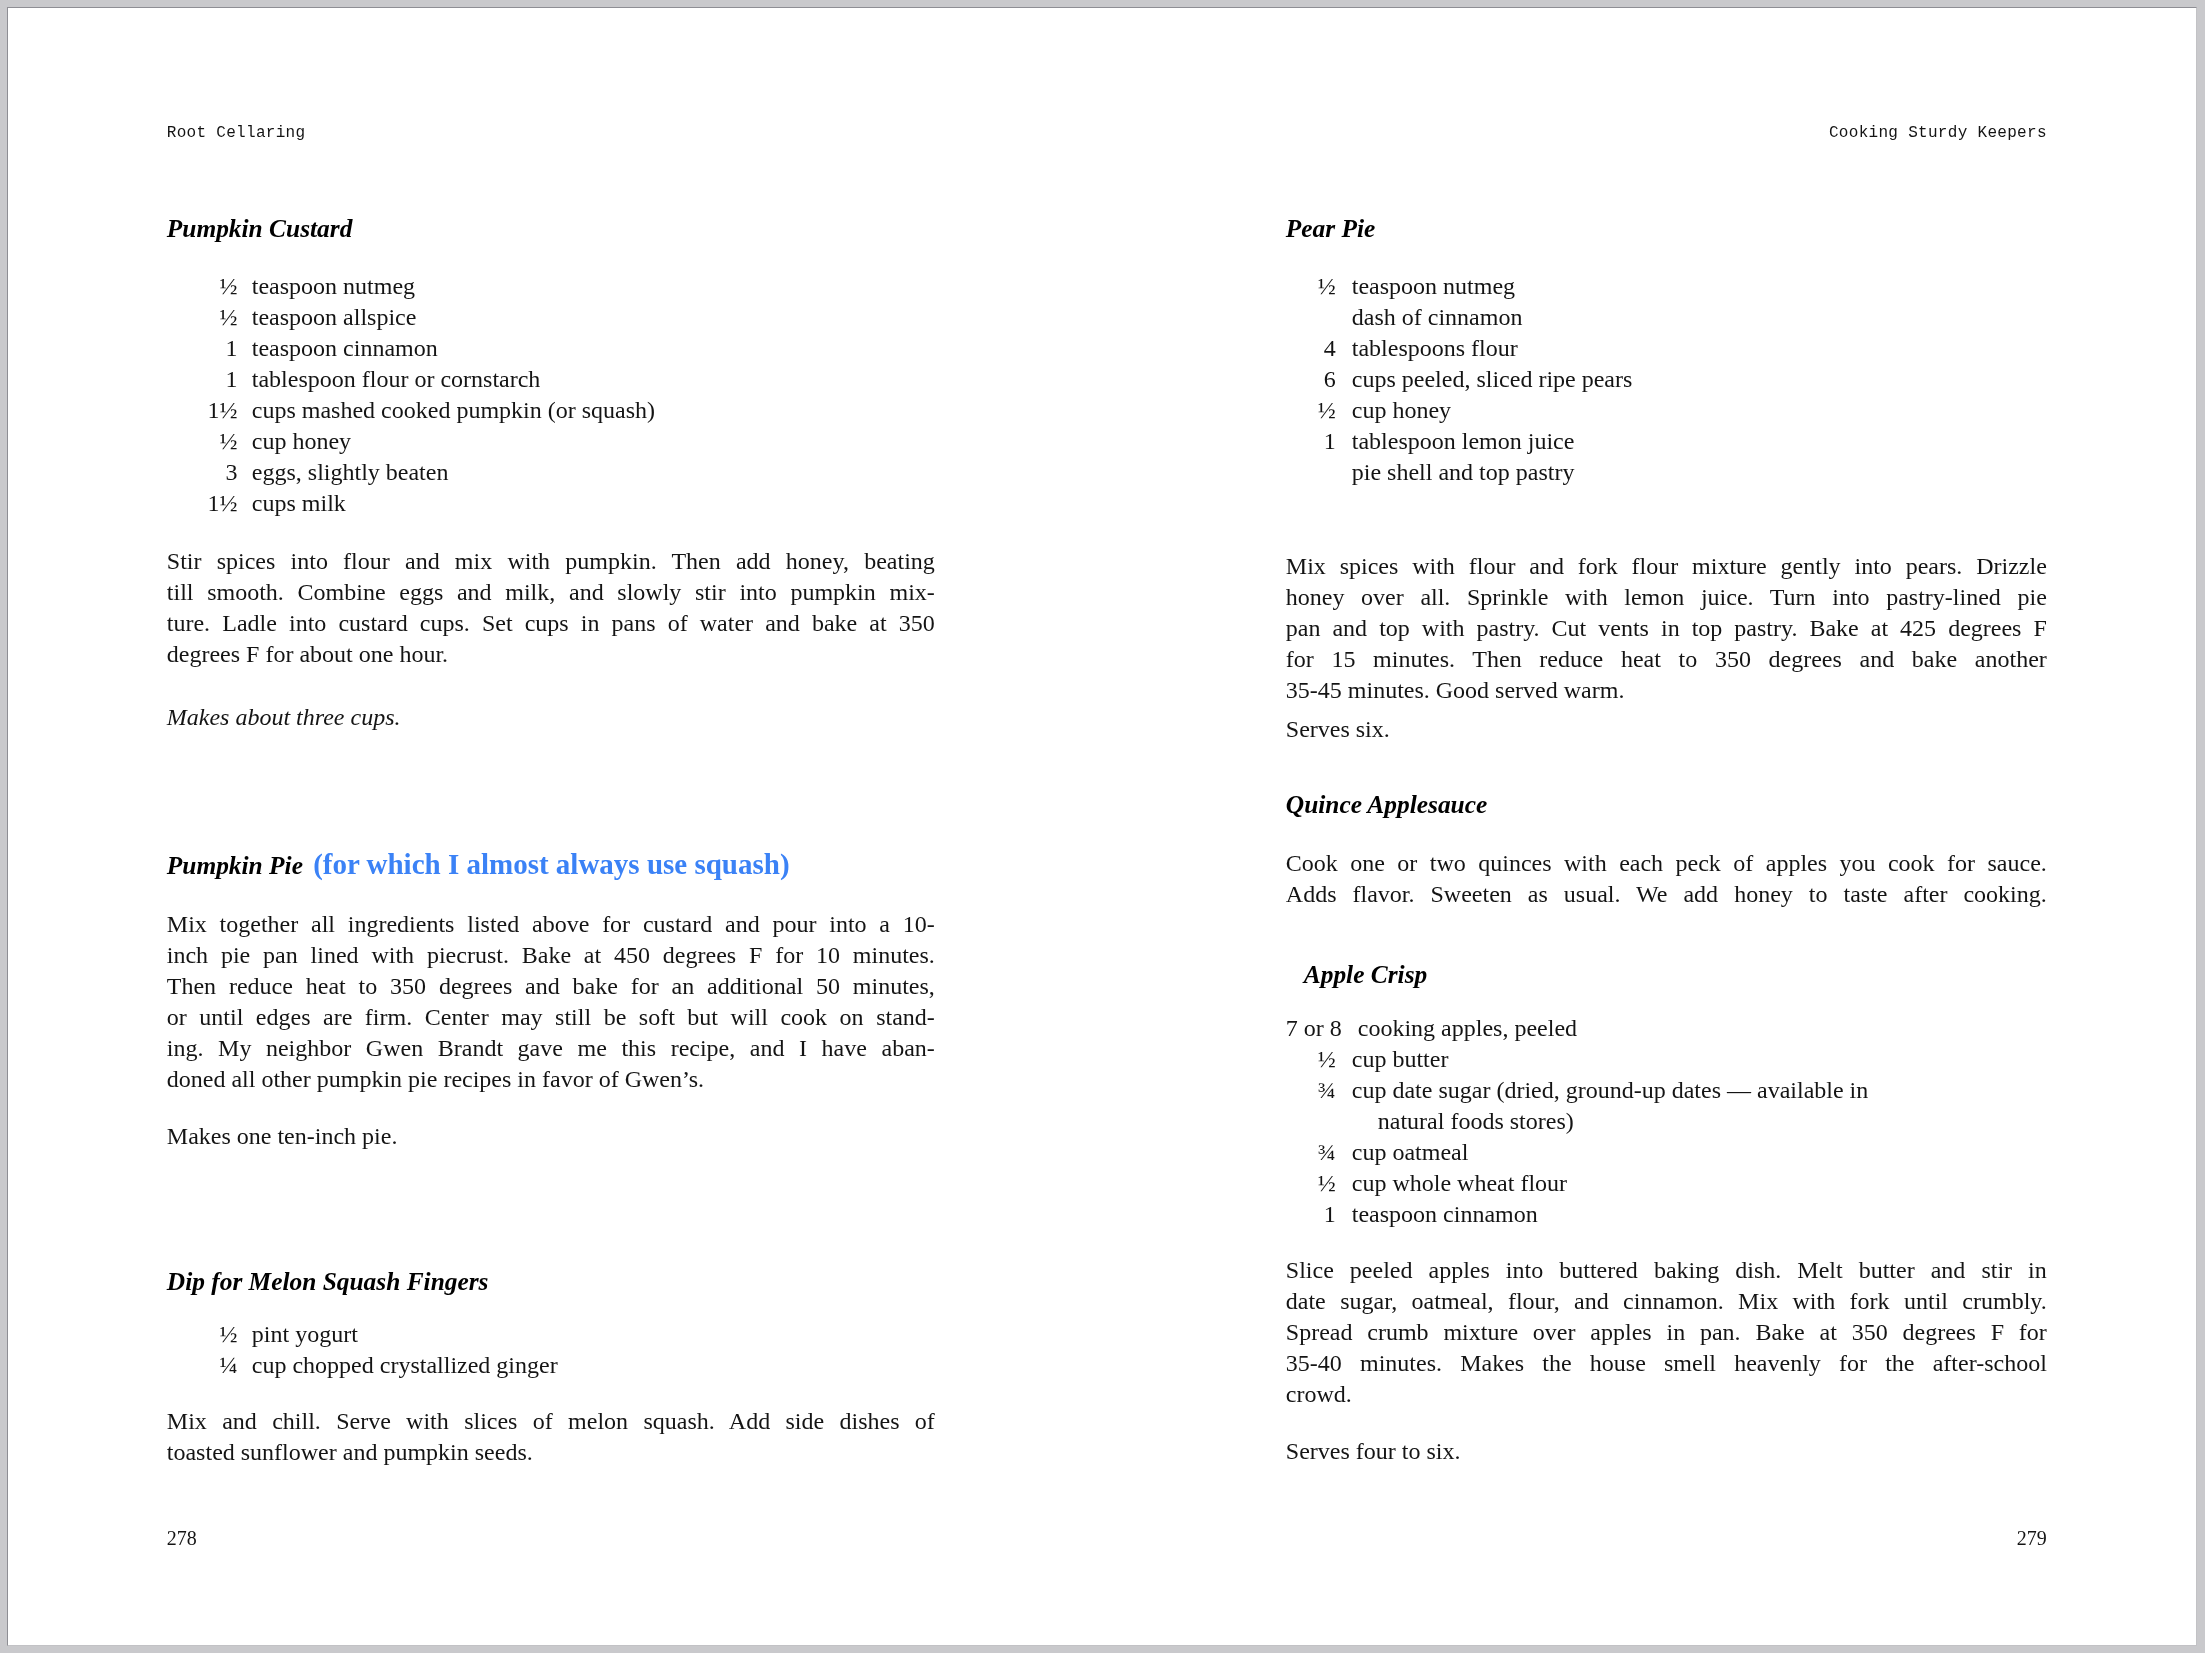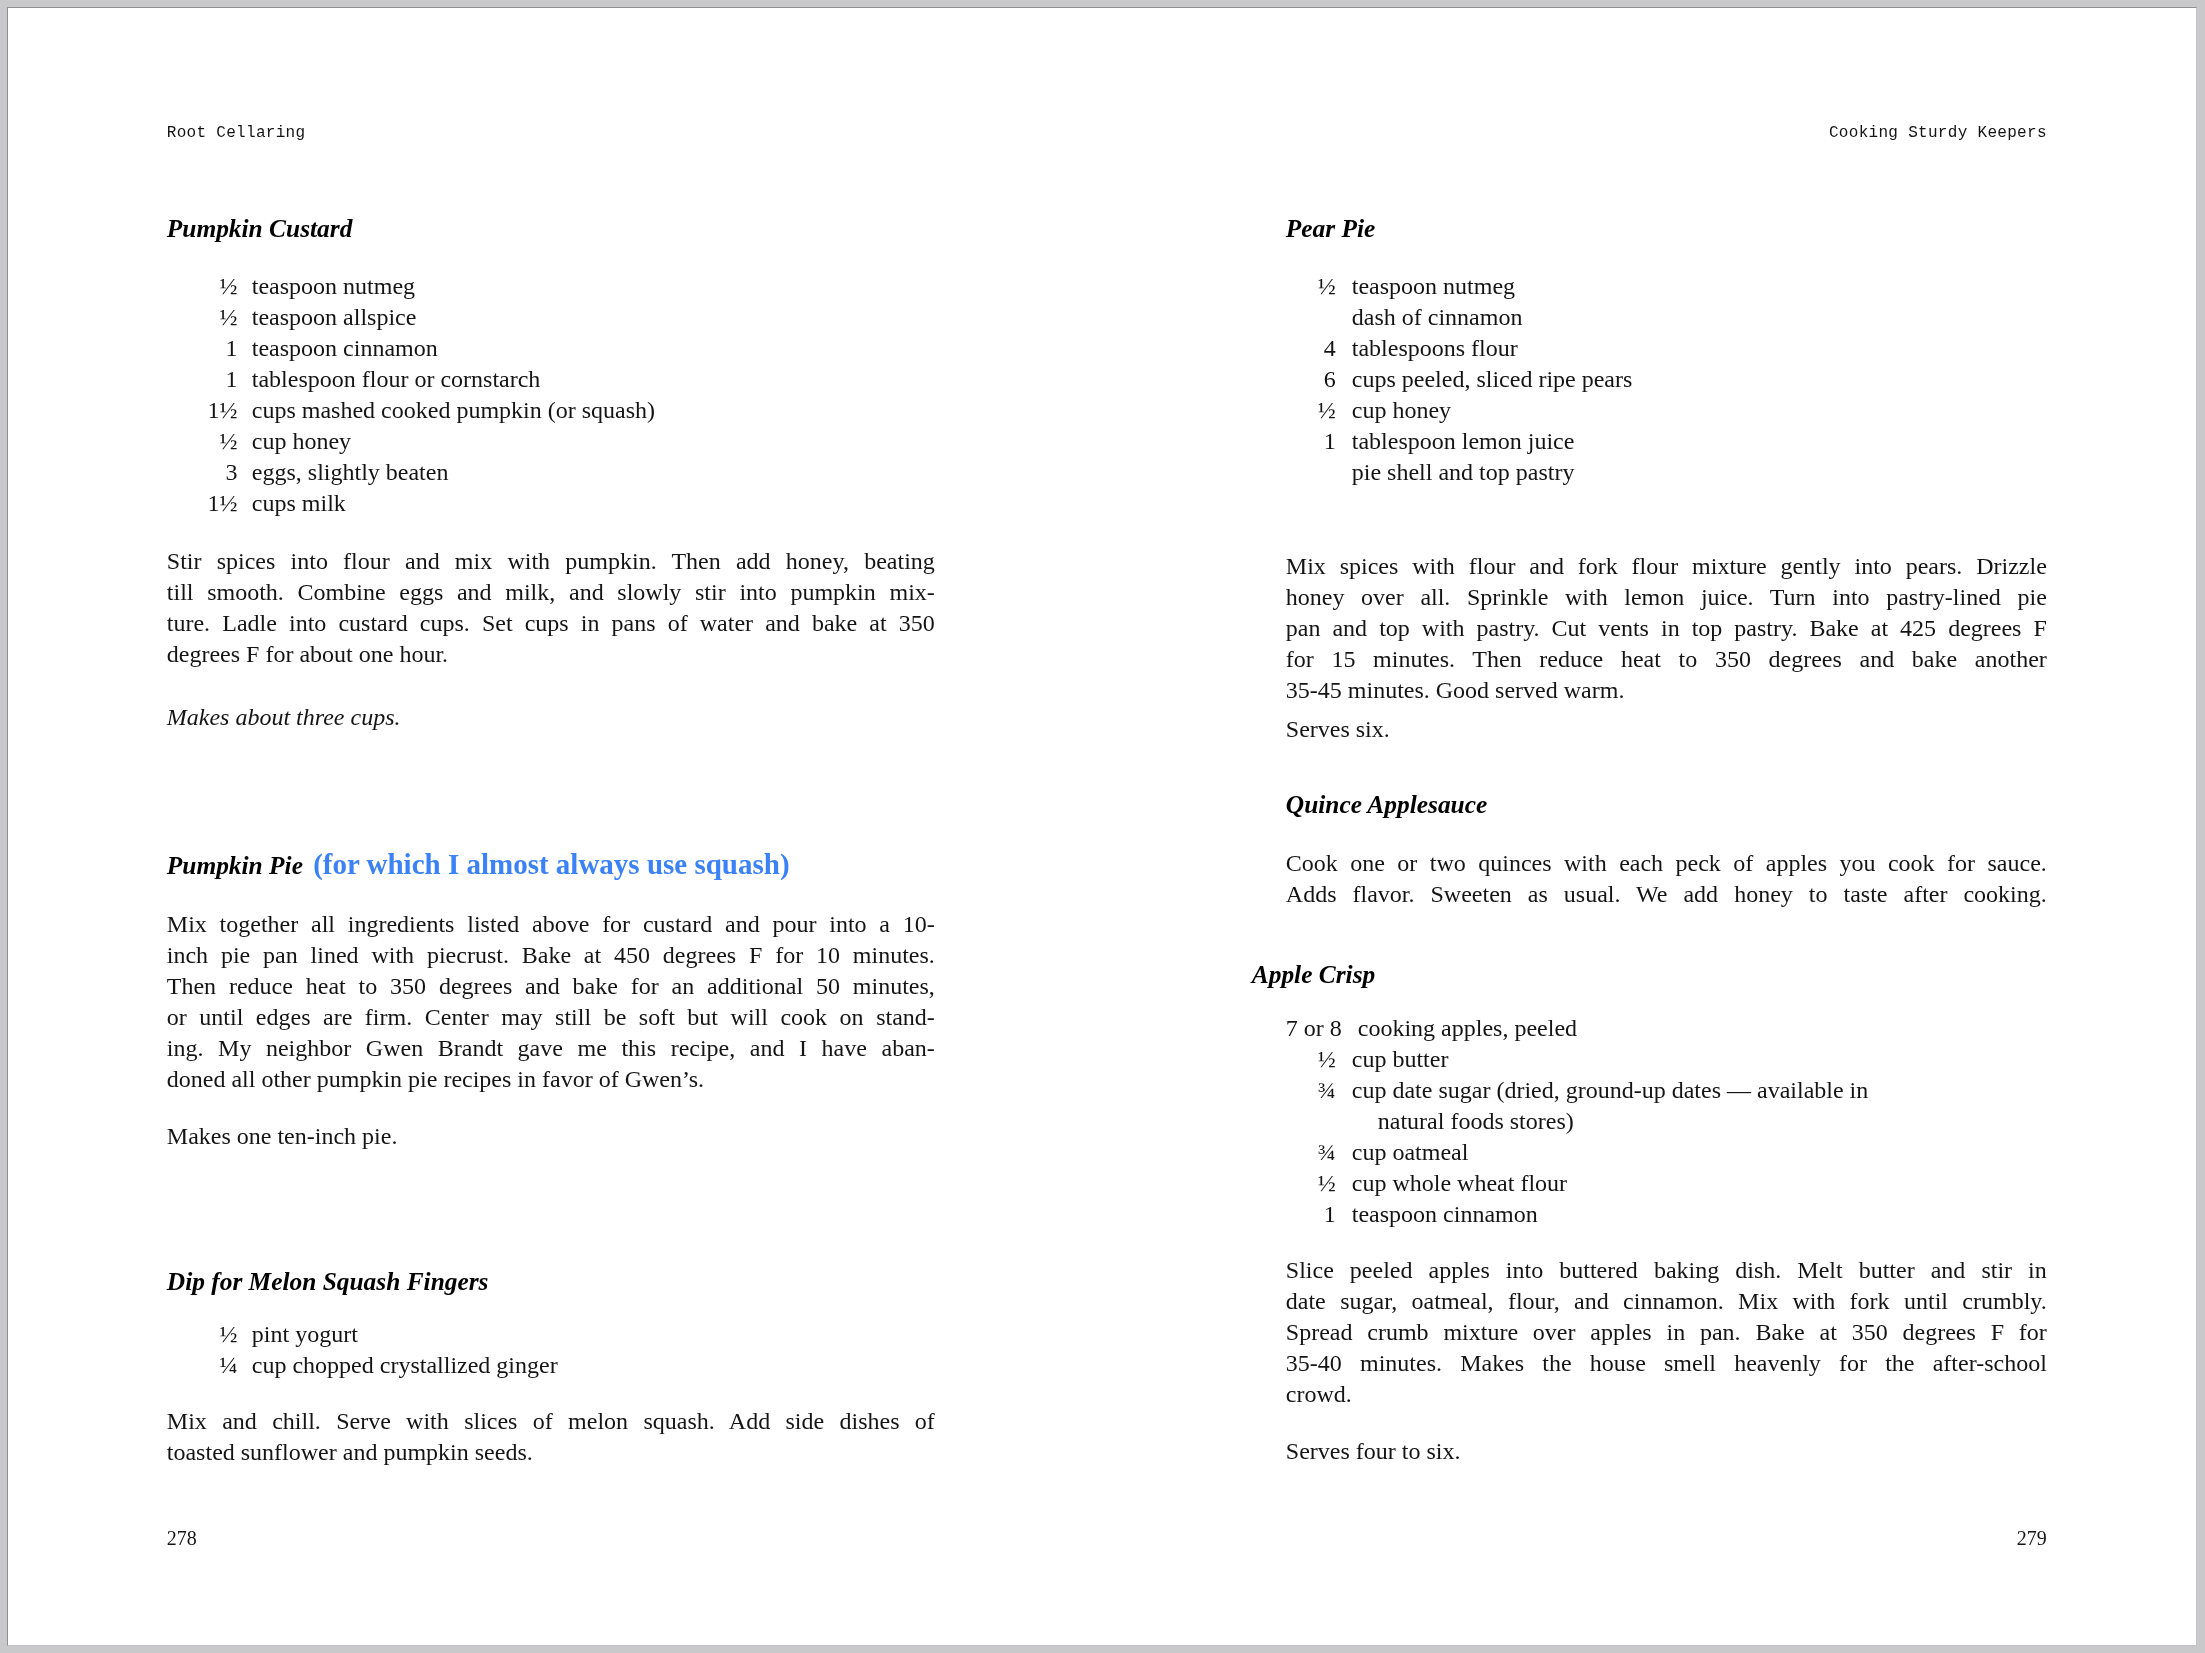--- a/index.html
+++ b/index.html
@@ -200,21 +200,21 @@
 
     <div class="abs recipe-title" style="left:1278px; top:780px;">
       <span>Quince Applesauce</span>
     </div>
 
     <div class="abs body-text para" style="left:1278px; top:840px; width:761px;">
       <div class="jl">Cook one or two quinces with each peck of apples you cook for sauce.</div>
       <div class="jl">Adds flavor. Sweeten as usual. We add honey to taste after cooking.</div>
     </div>
 
-    <div class="abs recipe-title" style="left:1244px; top:950px;">
+    <div class="abs recipe-title" style="left:1296px; top:950px;">
       <span>Apple Crisp</span>
     </div>
 
     <div class="abs body-text ing-list colR" style="left:1278px; top:1005px; width:761px;">
       <div class="row">
         <span class="qty">7 or 8</span>
         <span class="itxt">cooking apples, peeled</span>
       </div>
       <div class="row">
         <span class="qty">½</span>

